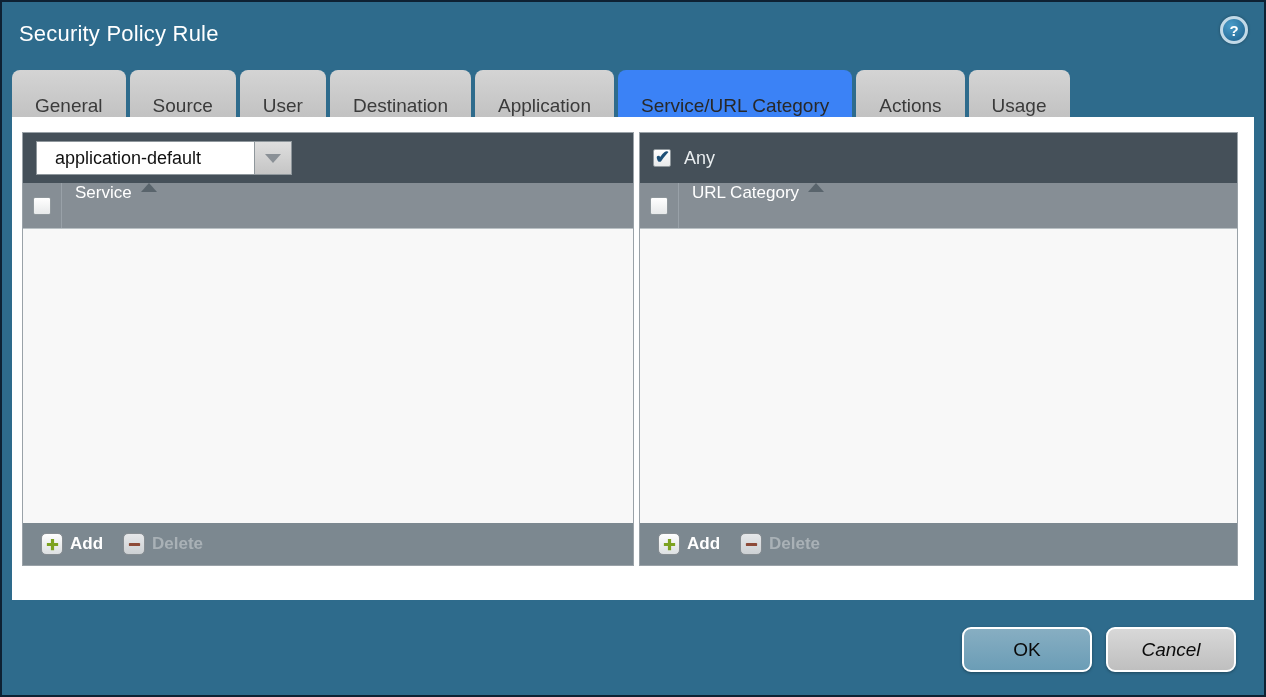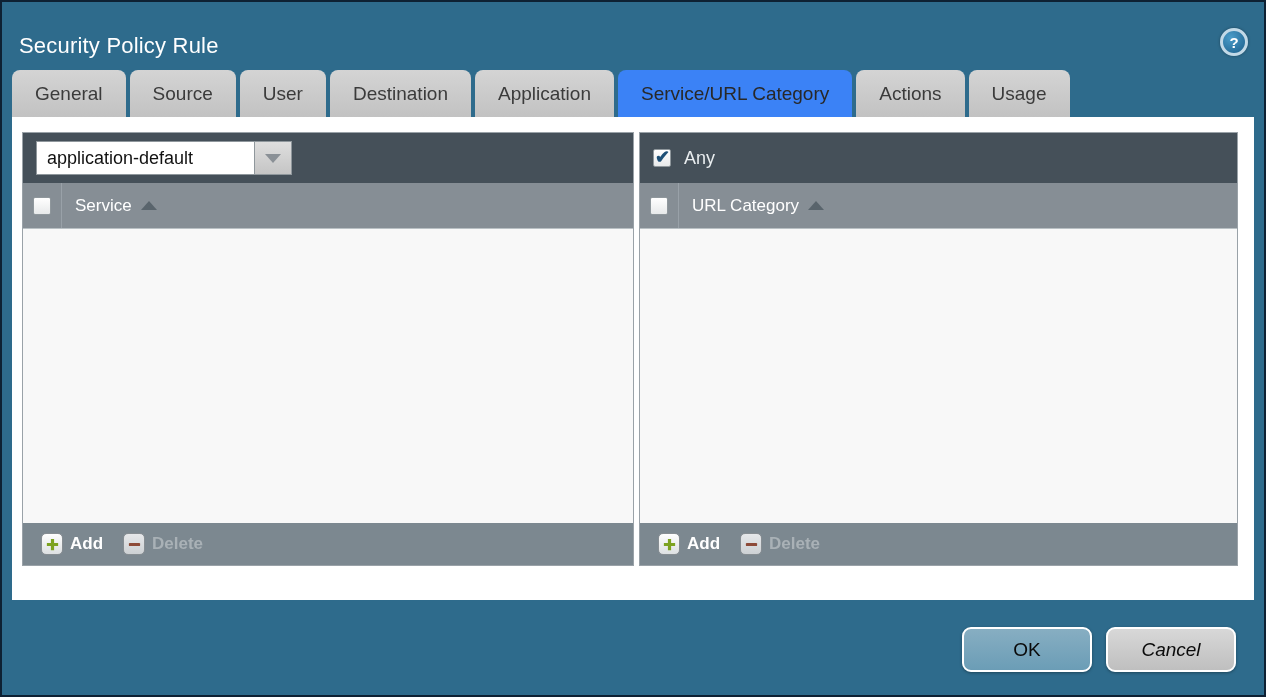--- a/index.html
+++ b/index.html
@@ -1,60 +1,60 @@
 <!DOCTYPE html>
 <html><head>
 <meta charset="utf-8">
 <style>
   * { margin:0; padding:0; box-sizing:border-box; }
   html,body { width:1266px; height:697px; overflow:hidden; font-family:"Liberation Sans", sans-serif; }
 
   .window { position:relative; width:1266px; height:697px; background:#2e6b8c; border:2px solid #0e2133; }
 
   
-  .titlebar { position:absolute; top:12px; left:0; right:0; height:53px; }
+  .titlebar { position:absolute; top:0; left:0; right:0; height:53px; }
   .title { position:absolute; left:17px; top:19px; font-size:22px; font-weight:400; color:#ffffff; letter-spacing:0.2px; }
   .help-icon { position:absolute; right:16px; top:14px; width:28px; height:28px; border-radius:50%;
     background:radial-gradient(circle at 35% 30%, #4a9cc9, #1b5e8a); border:3px solid #c2d9e7;
     box-shadow:0 0 3px rgba(0,0,0,.35); display:flex; align-items:center; justify-content:center;
     color:#fff; font-size:15px; font-weight:bold; cursor:pointer; }
   .help-icon::after { content:"?"; }
 
   
   .tabs { position:absolute; left:10px; top:68px; height:47px; display:flex; gap:4px; align-items:flex-end; }
-  .tab { height:47px; line-height:47px; padding:0 23px; background:linear-gradient(#d4d4d4,#c2c2c2);
+  .tab { height:47px; line-height:47px; padding:12px 23px; background:linear-gradient(#d4d4d4,#c2c2c2);
     border-radius:8px 8px 0 0; font-size:19px; color:#3b3b3b; white-space:nowrap; cursor:pointer; }
   .tab.active { background:#3b82f6; color:#282828; }
 
   
   .content { position:absolute; left:10px; right:10px; top:115px; height:483px; background:#ffffff; }
   .panels { display:flex; gap:5px; padding:15px 16px 0 10px; }
   .panel { height:434px; border:1px solid #9aa2a8; display:flex; flex-direction:column; background:#f8f8f8; }
   .panel-service { width:612px; flex:none; }
   .panel-url { flex:1; }
 
   .panel-header { height:50px; flex:none; background:#455059; display:flex; align-items:center; padding:0 13px; }
 
   
   .dropdown { display:flex; height:34px; }
-  .dropdown input { width:218px; height:34px; border:1px solid #8f979c; border-right:none; padding:0 10px;
+  .dropdown input { width:218px; height:34px; border:1px solid #8f979c; border-right:none; padding:0 18px;
     font-size:18px; font-family:"Liberation Sans", sans-serif; color:#111; outline:none; }
   .dropdown-btn { width:38px; height:34px; background:linear-gradient(#dedede,#c5c5c5); border:1px solid #8f979c;
     display:flex; align-items:center; justify-content:center; cursor:pointer; }
   .tri-down { width:0; height:0; border-left:8px solid transparent; border-right:8px solid transparent; border-top:9px solid #8a9096; }
 
   
   .checkbox { width:18px; height:18px; background:linear-gradient(#ffffff,#e7e9ea); border:1px solid #8f979c;
     border-radius:2px; position:relative; cursor:pointer; flex:none; }
   .checkbox.checked::after { content:"\2714"; position:absolute; left:1px; top:-4px; color:#1d4f76; font-size:18px; font-weight:bold; }
 
   .any-row-label { color:#e9edef; font-size:18px; margin-left:13px; }
 
   
-  .col-header { height:46px; flex:none; background:#868e95; display:flex; align-items:center; border-bottom:1px solid #b9c0c4; }
+  .col-header { height:46px; flex:none; background:#868e95; display:flex; border-bottom:1px solid #b9c0c4; }
   .checkbox-cell { width:39px; height:100%; display:flex; align-items:center; justify-content:center; border-right:1px solid #99a1a8; flex:none; }
   .col-label { margin-left:13px; color:#ffffff; font-size:17px; }
   .sort-asc { width:0; height:0; border-left:8px solid transparent; border-right:8px solid transparent;
     border-bottom:9px solid #59646c; margin-left:9px; cursor:pointer; }
 
   .panel-body { flex:1; background:#f8f8f8; }
 
   
   .panel-footer { height:42px; flex:none; background:#7c8890; display:flex; align-items:center; padding:0 18px; gap:20px; }
   .footer-btn { display:flex; align-items:center; gap:7px; color:#ffffff; font-size:17px; font-weight:600; cursor:pointer; }

